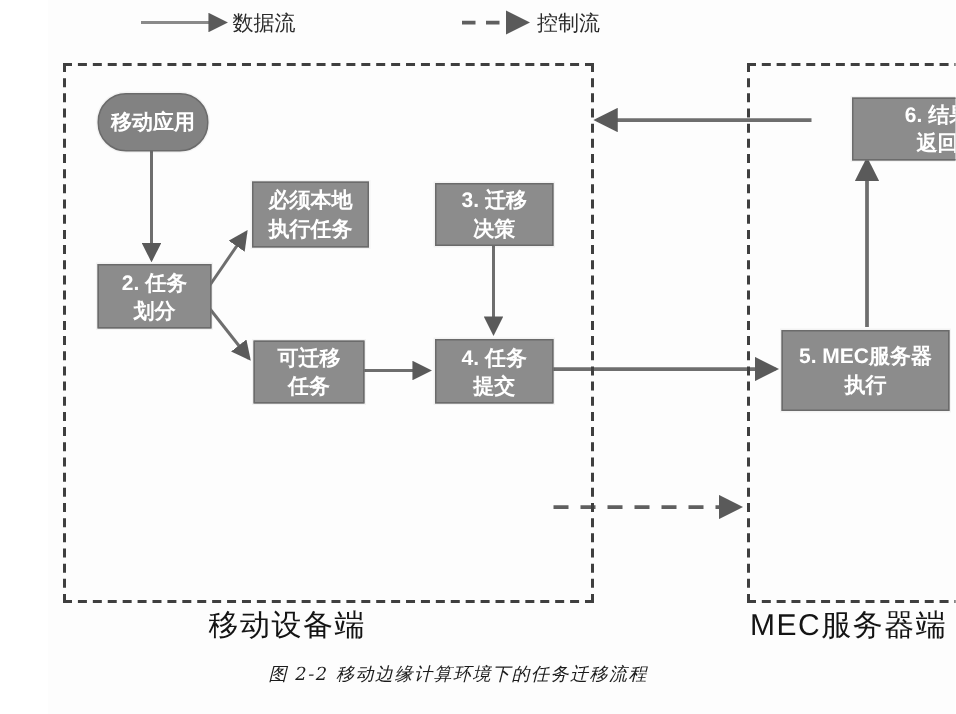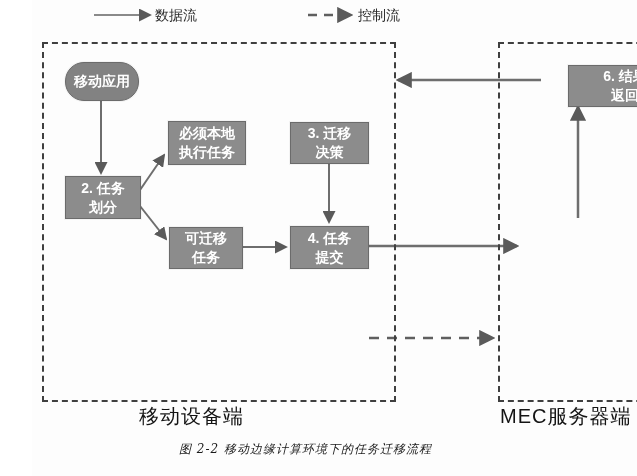--- a/index.html
+++ b/index.html
@@ -70,19 +70,21 @@
   <div class="node" style="left:136px;top:121px;width:76px;height:42px;">必须本地
 执行任务</div>
   <div class="node" style="left:137px;top:227px;width:72px;height:40px;text-align:center;">可迁移
 任务</div>
   <div class="node" style="left:258px;top:122px;width:77px;height:40px;">3. 迁移
 决策</div>
   <div class="node" style="left:258px;top:226px;width:77px;height:41px;">4. 任务
 提交</div>
   <div class="node" style="left:536px;top:65px;width:76px;height:40px;padding-left:18px;">6. 结果
 返回</div>
+  <div class="node" style="left:489px;top:220px;width:110px;height:52px;">5. MEC服务器
+执行</div>
 
   <span class="side-label" style="left:468px;top:403px;">MEC服务器端</span>
   <span class="side-label" style="left:107px;top:403px;">移动设备端</span>
 
   <div class="caption">图 2-2 移动边缘计算环境下的任务迁移流程</div>
 
 </div>
 
 </body></html>

